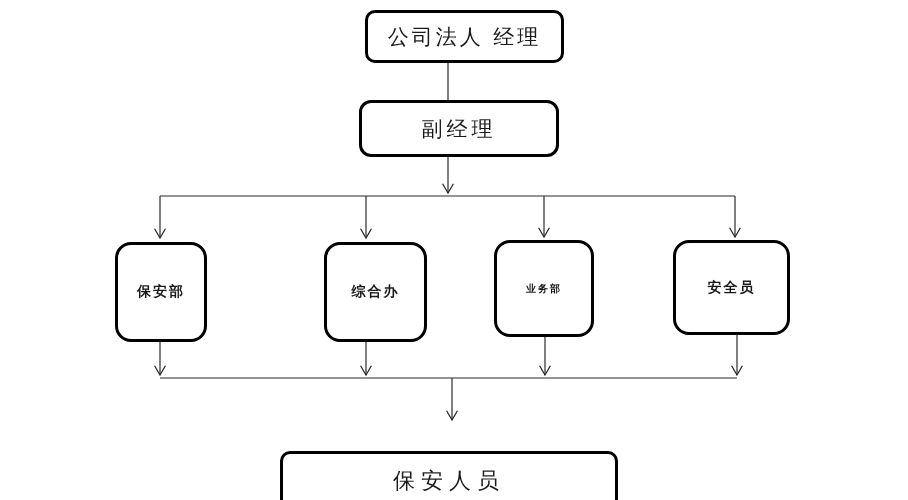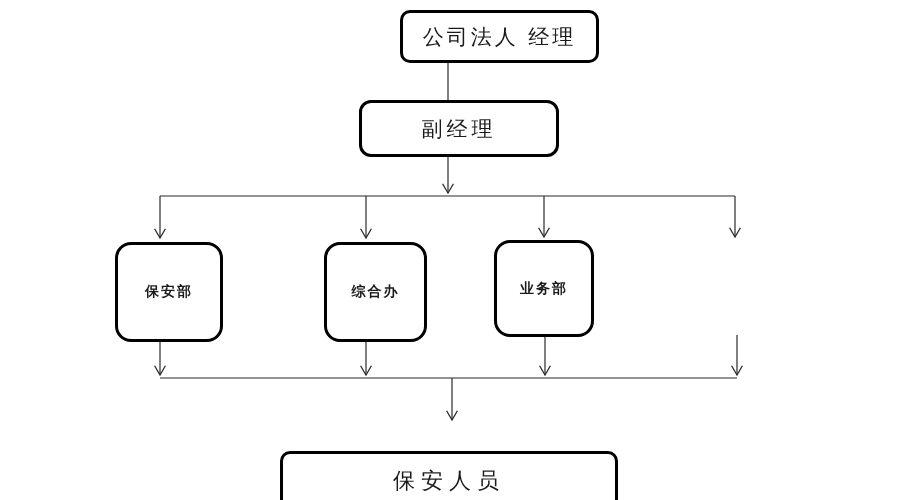--- a/index.html
+++ b/index.html
@@ -14,25 +14,25 @@
   .connectors{position:absolute;left:0;top:0;width:908px;height:500px;}
   .node{
     position:absolute;
     box-sizing:border-box;
     border:3px solid #000;
     background:#fff;
     display:flex;align-items:center;justify-content:center;
     text-align:center;
     white-space:nowrap;
   }
-  .n-top   {left:365px;top:10px; width:199px;height:53px; border-radius:10px;font-size:21px;letter-spacing:3px;margin-left:35px;}
+  .n-top   {left:365px;top:10px; width:199px;height:53px; border-radius:10px;font-size:21px;letter-spacing:3px;}
   .n-deputy{left:359px;top:100px;width:200px;height:57px; border-radius:12px;font-size:21px;letter-spacing:4px;}
-  .n-d1{left:115px;top:242px;width:108px;height:100px;border-radius:16px;font-size:14px;font-weight:bold;letter-spacing:2px;}
+  .n-d1{left:115px;top:242px;width:92px;height:100px;border-radius:16px;font-size:14px;font-weight:bold;letter-spacing:2px;}
   .n-d2{left:315px;top:242px;width:103px;height:100px;border-radius:16px;font-size:14px;font-weight:bold;letter-spacing:2px;margin-left:9px;}
-  .n-d3{left:494px;top:240px;width:100px;height:97px; border-radius:16px;font-size:14px;font-weight:bold;letter-spacing:2px;}
+  .n-d3{left:494px;top:240px;width:100px;height:97px; border-radius:16px;font-size:10px;font-weight:bold;letter-spacing:2px;}
   .n-d4{left:673px;top:240px;width:117px;height:95px; border-radius:16px;font-size:14px;font-weight:bold;letter-spacing:2px;}
   .n-staff{left:280px;top:423px;width:338px;height:60px;border-radius:10px;font-size:22px;letter-spacing:6px;margin-top:28px;}
 </style>
 </head>
 <body>
 
 <div class="canvas">
 
   <svg class="connectors" width="908" height="500" viewBox="0 0 908 500" xmlns="http://www.w3.org/2000/svg">
     <defs>
@@ -75,18 +75,21 @@
   </div>
 
   <div class="node n-d2">
     <span>综合办</span>
   </div>
 
   <div class="node n-d3">
     <span>业务部</span>
   </div>
 
+  <div class="node n-d4">
+    <span>安全员</span>
+  </div>
 
   <div class="node n-staff">
     <span>保安人员</span>
   </div>
 
 </div>
 
 </body></html>

